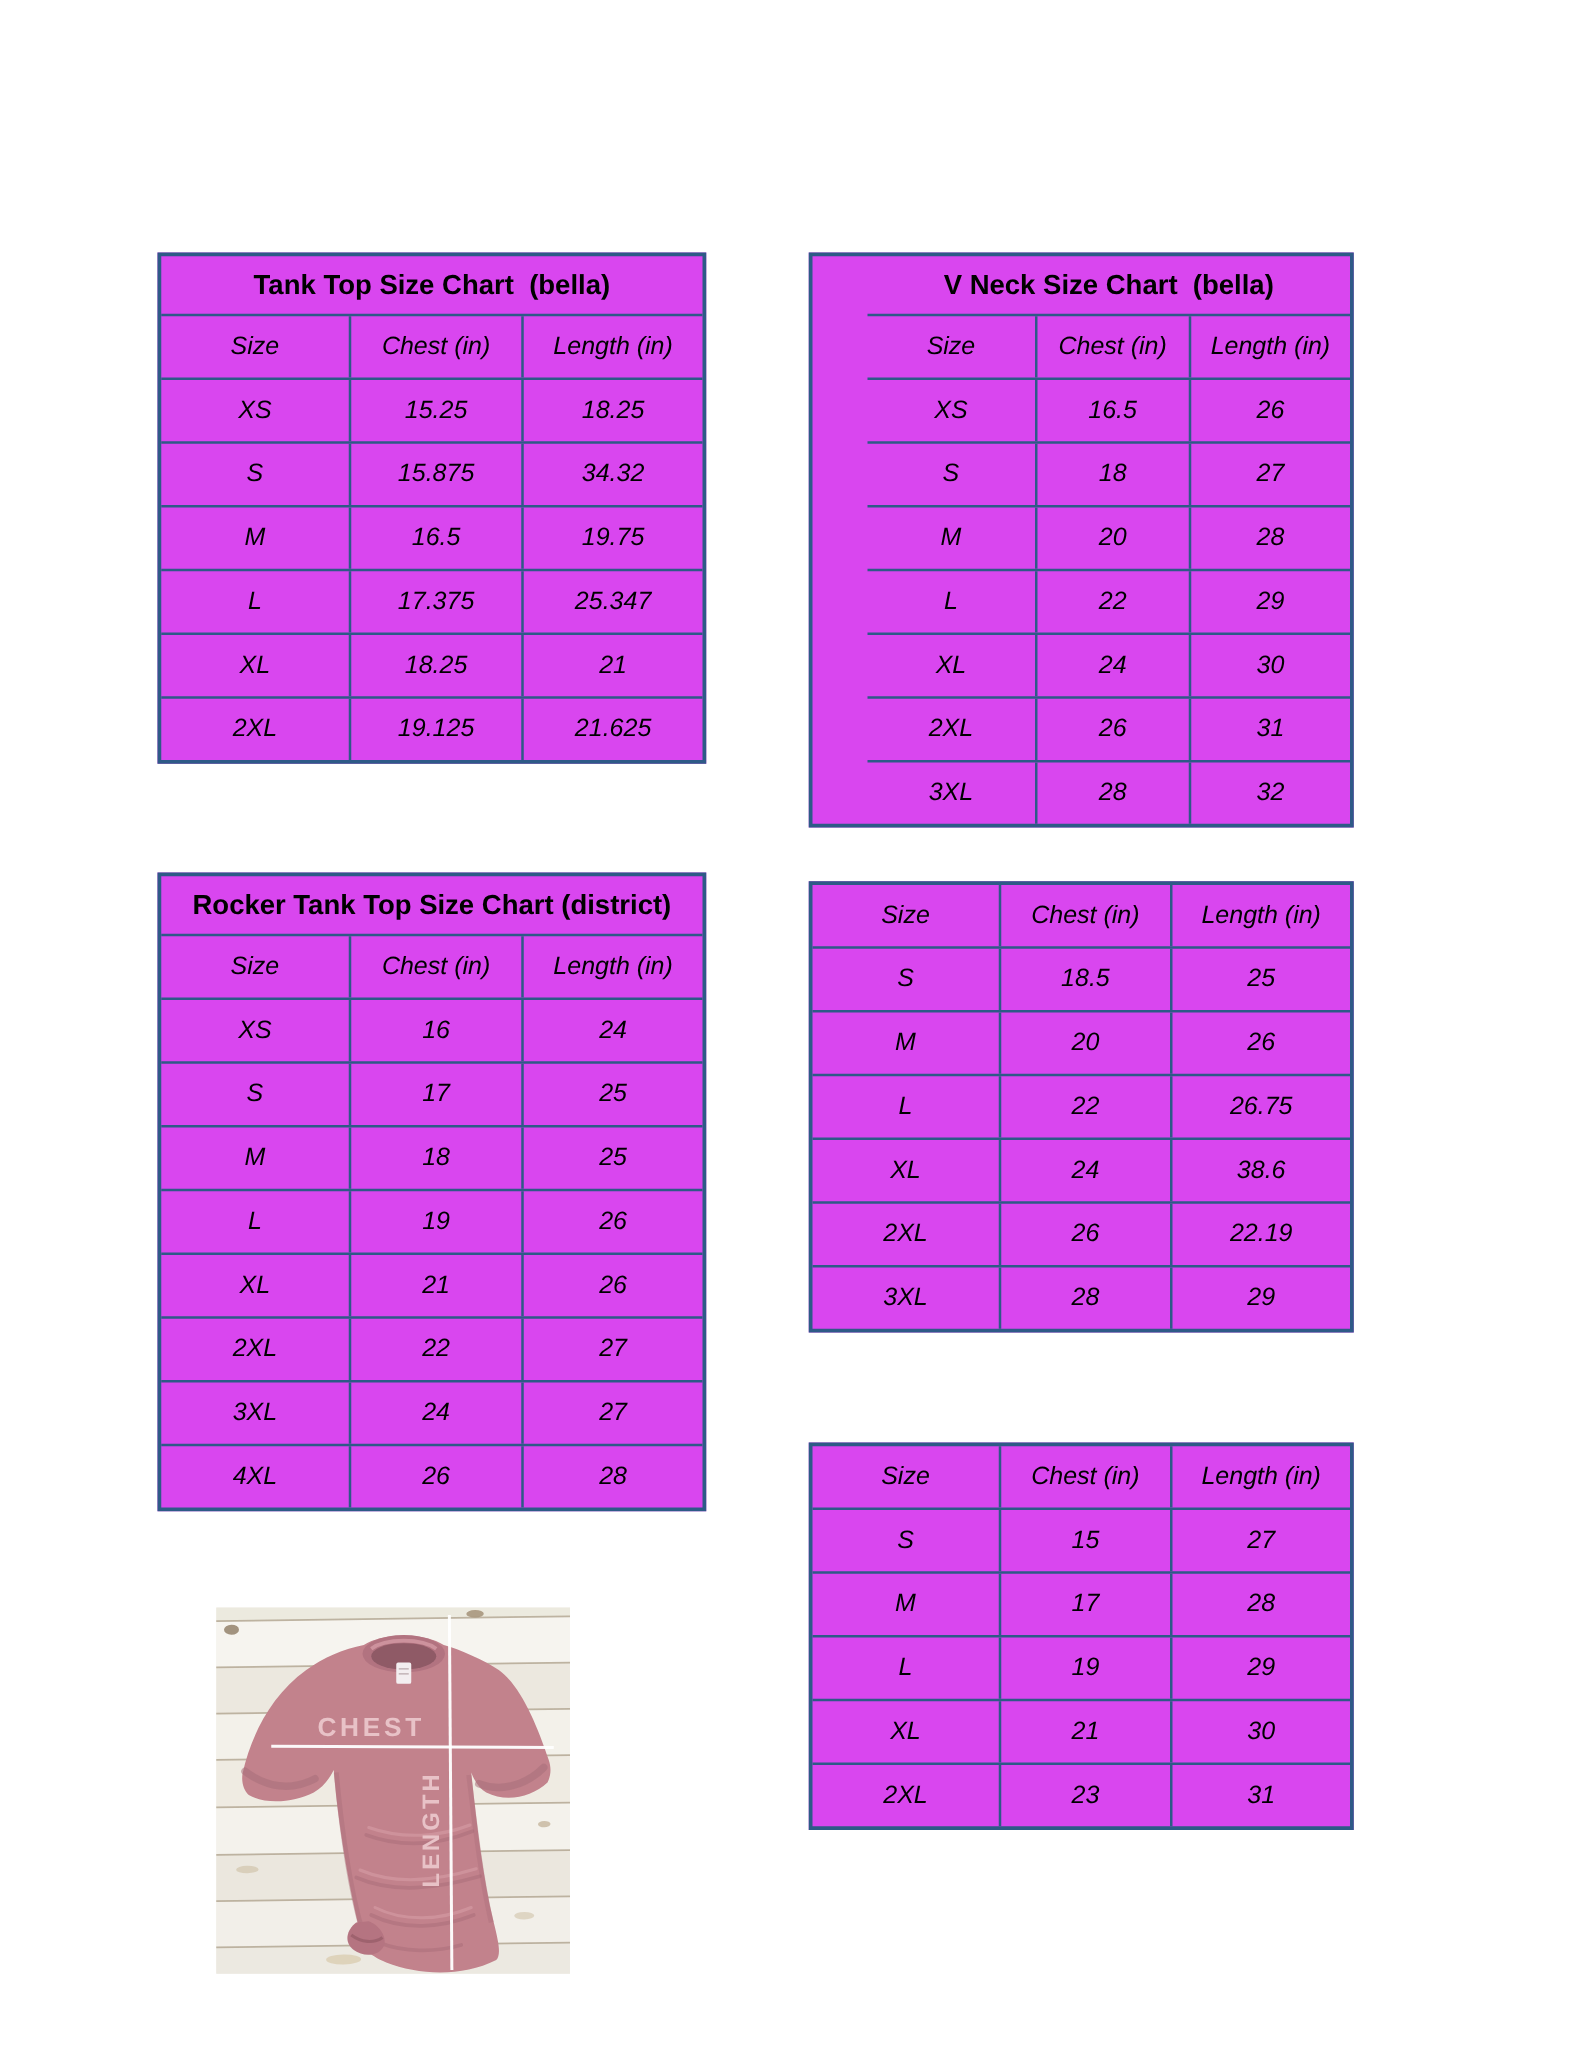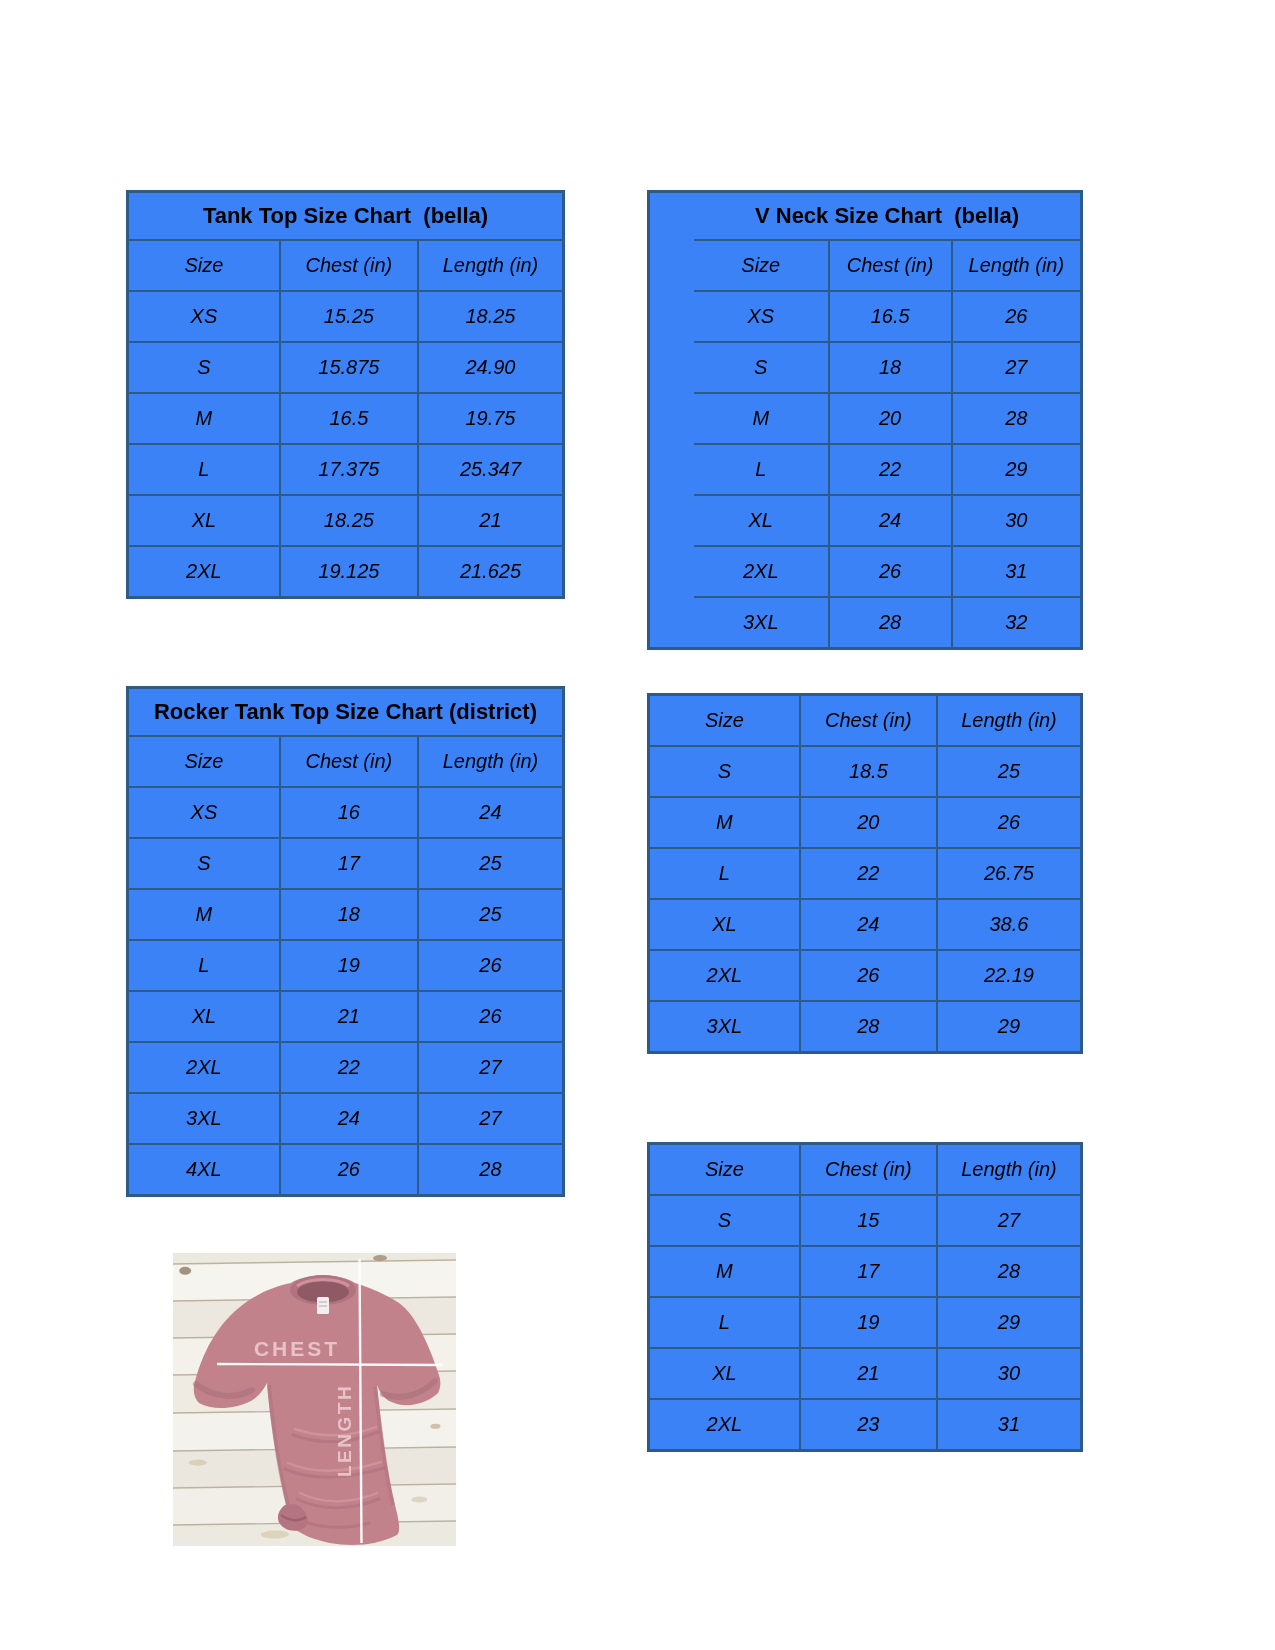--- a/index.html
+++ b/index.html
@@ -6,23 +6,24 @@
   .page{
     position:relative;
     width:1275px;height:1650px;
     background:#ffffff;
     font-family:"Liberation Sans", sans-serif;
     color:#000;
     overflow:hidden;
   }
   .size-table{
     position:absolute;
-    background:#3b82f6;
+    background:#d946ef;
     border:3px solid var(--bd,#2e5a87);
     box-sizing:border-box;
+    margin-top:12px;
   }
   .tbl-title{
     height:46px;
     display:flex;align-items:center;justify-content:center;
     font-size:22px;font-weight:bold;
     white-space:pre-wrap;
     border-bottom:2px solid var(--bd,#2e5a87);
   }
   .tbl-row{display:flex;height:49px;font-style:italic;}
   .tbl-row + .tbl-row{border-top:2px solid var(--bd,#2e5a87);}
@@ -38,21 +39,21 @@
   .tbl-cell + .tbl-cell{border-left:2px solid var(--bd,#2e5a87);}
 
   #table-0{left:126px;top:190px;width:439px;}
   #table-1{left:647px;top:190px;width:436px;padding-left:44px;}
   #table-2{left:126px;top:686px;width:439px;text-align:center;}
   #table-3{left:647px;top:693px;width:436px;}
   #table-4{left:647px;top:1142px;width:436px;}
 
   .shirt-photo{
     position:absolute;
-    left:173px;top:1253px;width:283px;height:293px;
+    left:173px;top:1286px;width:283px;height:293px;
   }
   .shirt-photo svg{display:block;}
 </style>
 </head>
 <body>
 
 <div class="page">
 
   <div class="size-table" id="table-0">
       <div class="tbl-title">Tank Top Size Chart  (bella)</div>
@@ -62,21 +63,21 @@
         <div class="tbl-cell">Length (in)</div>
       </div>
       <div class="tbl-row">
         <div class="tbl-cell">XS</div>
         <div class="tbl-cell">15.25</div>
         <div class="tbl-cell">18.25</div>
       </div>
       <div class="tbl-row">
         <div class="tbl-cell">S</div>
         <div class="tbl-cell">15.875</div>
-        <div class="tbl-cell">24.90</div>
+        <div class="tbl-cell">34.32</div>
       </div>
       <div class="tbl-row">
         <div class="tbl-cell">M</div>
         <div class="tbl-cell">16.5</div>
         <div class="tbl-cell">19.75</div>
       </div>
       <div class="tbl-row">
         <div class="tbl-cell">L</div>
         <div class="tbl-cell">17.375</div>
         <div class="tbl-cell">25.347</div>

